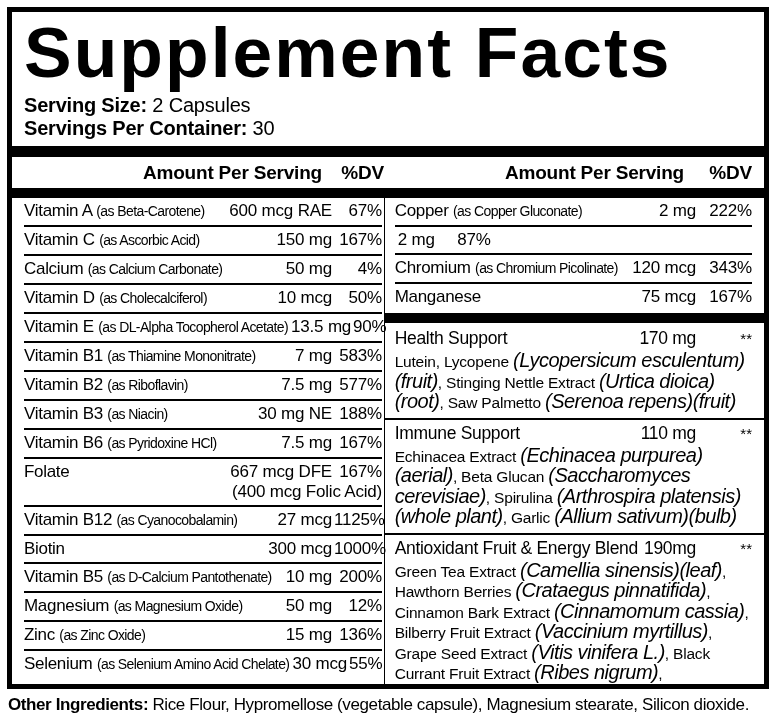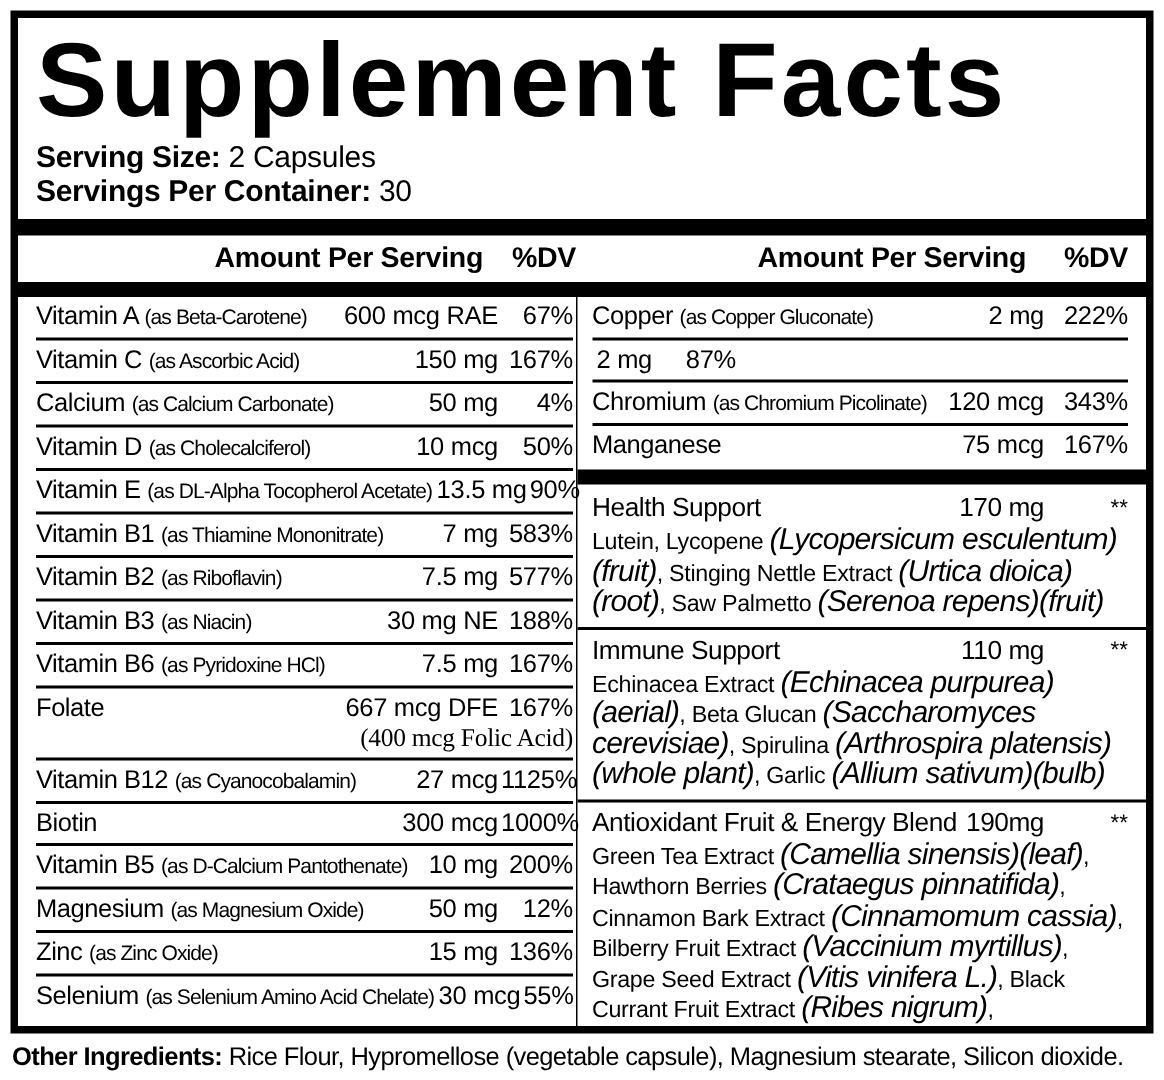--- a/index.html
+++ b/index.html
@@ -36,21 +36,21 @@
   .row{display:flex;align-items:flex-start;padding:2px 0 3px;font-size:17px;line-height:21px;}
   .row.wrap{flex-wrap:wrap;}
   .col-l .row + .row{border-top:2px solid #000;}
   .col-r .row + .row{border-top:2px solid #000;}
   .nm{flex:1;letter-spacing:-0.3px;white-space:nowrap;}
   .form{font-size:14px;letter-spacing:-0.6px;}
   .form.block{display:block;white-space:nowrap;}
   .amt{text-align:right;white-space:nowrap;margin-left:3px;letter-spacing:-0.2px;}
   .dvc{width:48px;text-align:right;white-space:nowrap;margin-left:2px;letter-spacing:-0.2px;}
   .col-r .dvc{width:54px;}
-  .amt2{width:100%;text-align:right;line-height:20px;letter-spacing:-0.2px;font-family:Liberation Serif, serif;}
+  .amt2{width:100%;text-align:right;line-height:20px;letter-spacing:-0.2px;}
   .bar.mid-bar{height:10px;margin:3px -12px 2px -10px;}
   .sep{height:2px;background:#000;margin:0 -12px 0 -10px;}
   .blend-head{display:flex;align-items:flex-start;font-size:17.5px;line-height:21px;padding:3px 0 1px;letter-spacing:-0.3px;}
   .bn{white-space:nowrap;}
   .bamt{margin-left:auto;white-space:nowrap;padding-left:6px;}
   .bdv{width:54px;text-align:right;font-size:15px;letter-spacing:0;}
   .bdesc{font-size:15.5px;line-height:18.5px;letter-spacing:-0.2px;padding:1px 0 5px;}
   .bdesc .lat{font-style:italic;font-size:20px;letter-spacing:-0.5px;}
   .other{
     position:absolute;left:8px;top:695px;white-space:nowrap;

